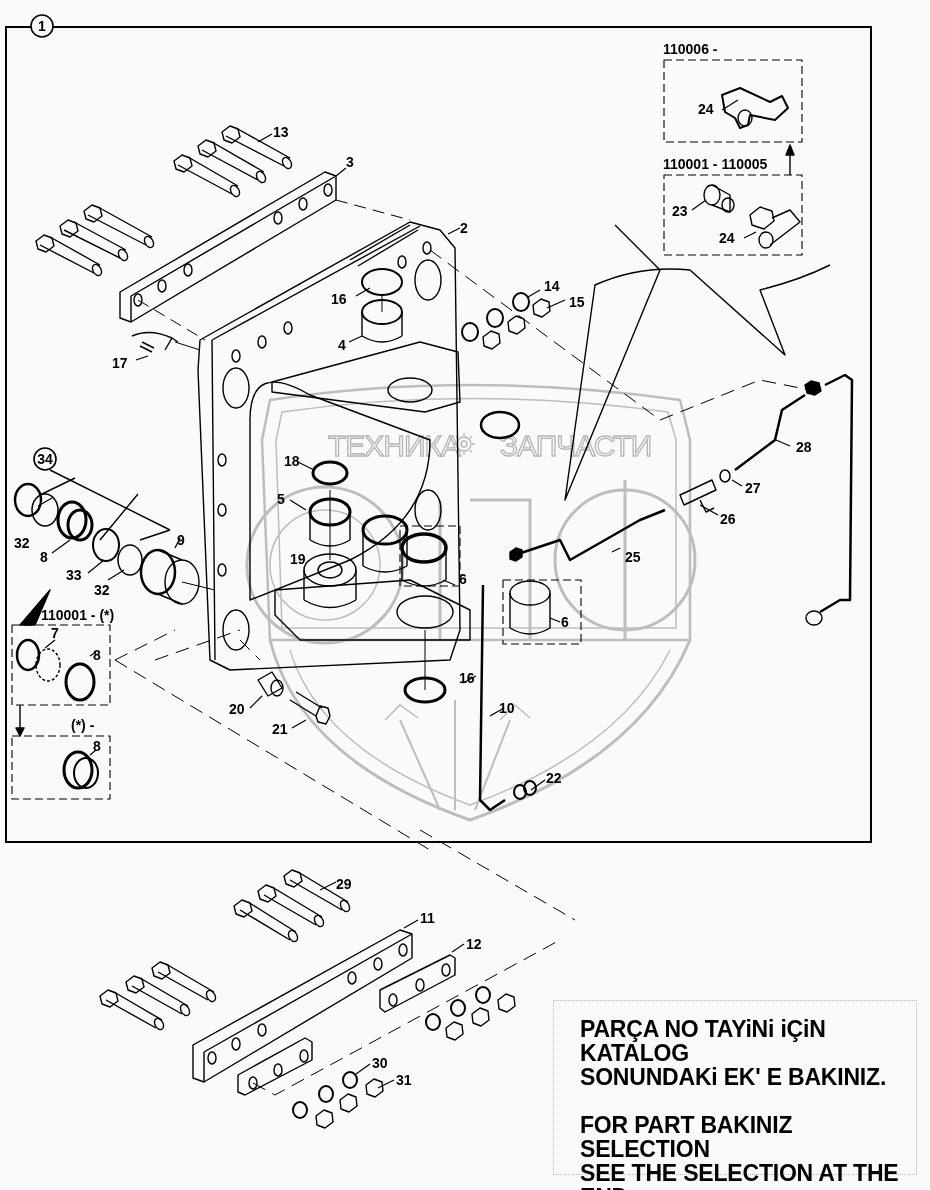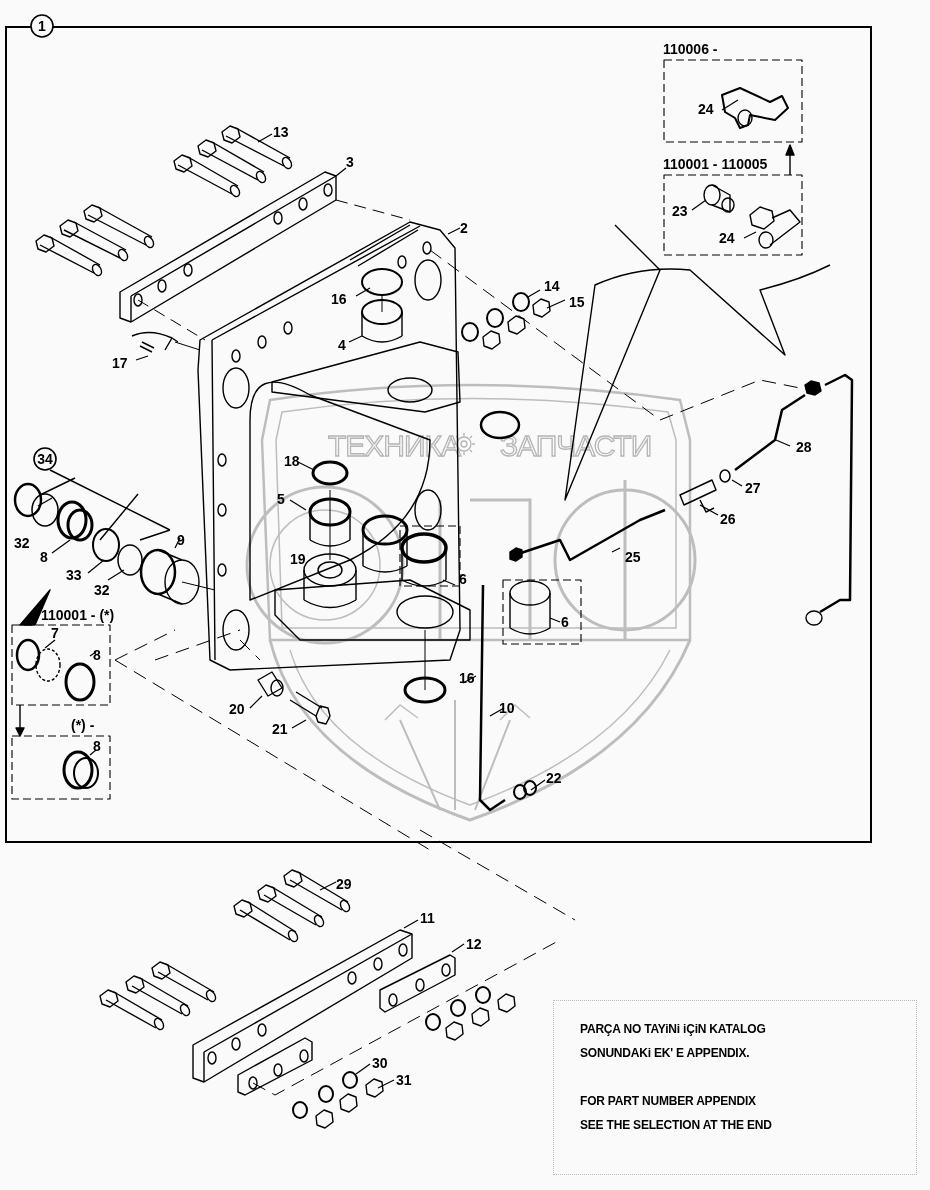--- a/index.html
+++ b/index.html
@@ -4,21 +4,21 @@
 <style>
   html, body { margin: 0; padding: 0; background: #fafafa; }
   body { width: 930px; height: 1190px; position: relative; overflow: hidden;
          font-family: "Liberation Sans", sans-serif; color: #000; }
   svg#diagram { position: absolute; left: 0; top: 0; }
   .lbl { font-family: "Liberation Sans", sans-serif; font-weight: bold; font-size: 14px; fill: #000; }
   .rng { font-family: "Liberation Sans", sans-serif; font-weight: bold; font-size: 14px; fill: #000; }
   .wm { font-family: "Liberation Sans", sans-serif; font-size: 30px; fill: none; stroke: #b5b5b5; stroke-width: 1.3; letter-spacing: -1px; }
   .note { position: absolute; left: 553px; top: 1000px; width: 364px; height: 175px;
           border: 1px dotted #bbb; box-sizing: border-box; padding: 16px 0 0 26px; }
-  .note p { margin: 0; font-weight: bold; font-size: 12px; line-height: 24px; letter-spacing: -0.2px; }
+  .note p { margin: 0; font-weight: bold; font-size: 23px; line-height: 24px; letter-spacing: -0.2px; }
   .note .gap { height: 24px; }
 </style>
 </head>
 <body>
 
 <svg id="diagram" width="930" height="1190" viewBox="0 0 930 1190" xmlns="http://www.w3.org/2000/svg">
 
   <g fill="none" stroke="#bdbdbd" stroke-width="3">
     <path d="M270 400 Q470 370 680 400 L690 440 L690 640 L270 640 L262 440 Z" stroke-width="2.5"></path>
     <path d="M282 412 Q470 385 668 412 L676 440 L676 628 L282 628 L276 440 Z" stroke-width="1.5"></path>
@@ -398,17 +398,17 @@
   <text class="lbl" x="396" y="1085">31</text>
 
   <text class="rng" x="663" y="54">110006 -</text>
   <text class="rng" x="663" y="169">110001 - 110005</text>
   <text class="rng" x="41" y="620">110001 - (*)</text>
   <text class="rng" x="71" y="730">(*) -</text>
 </svg>
 
 <div class="note">
   <p>PARÇA NO TAYiNi iÇiN KATALOG</p>
-  <p>SONUNDAKi EK' E APPENDIX.</p>
+  <p>SONUNDAKi EK' E BAKINIZ.</p>
   <div class="gap"></div>
-  <p>FOR PART NUMBER APPENDIX</p>
+  <p>FOR PART BAKINIZ SELECTION</p>
   <p>SEE THE SELECTION AT THE END</p>
 </div>
 
 </body></html>

